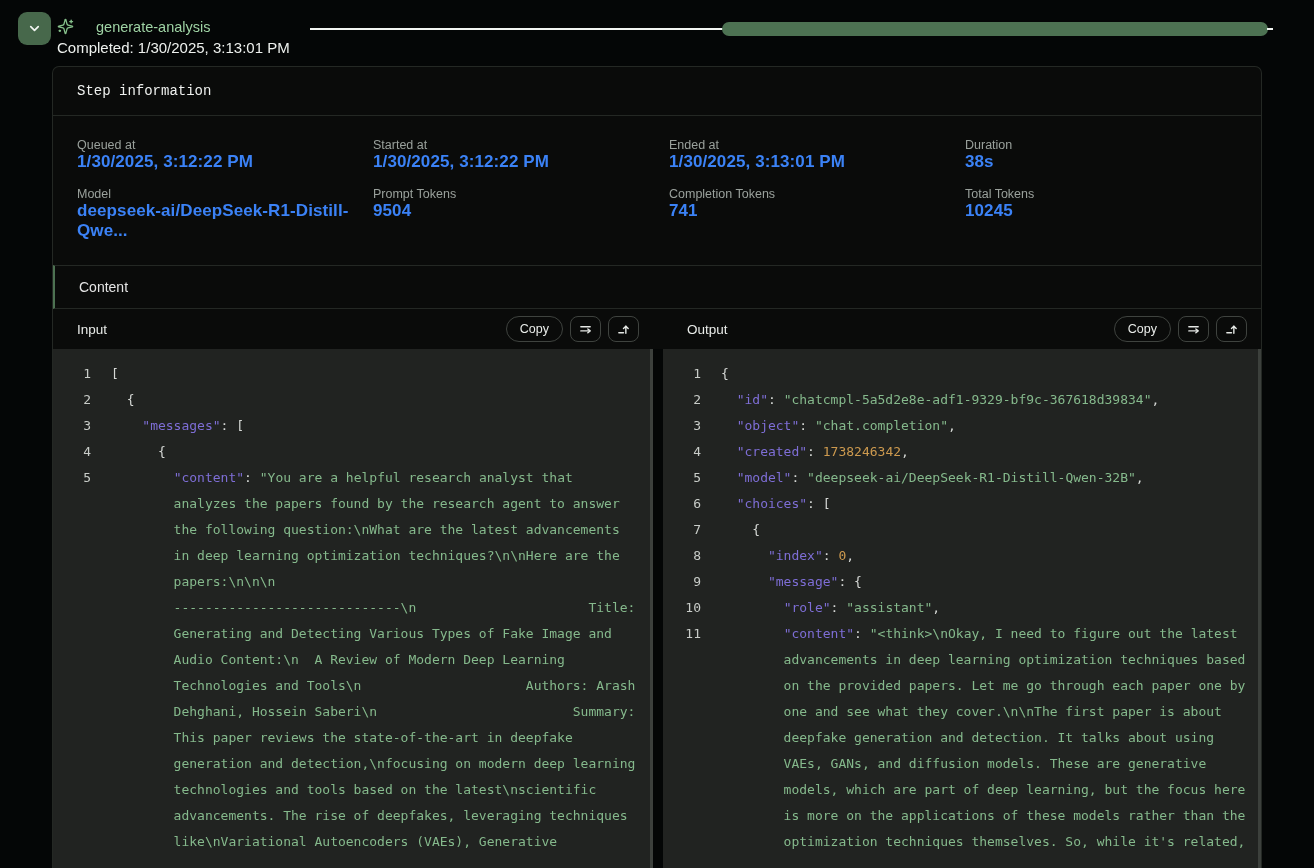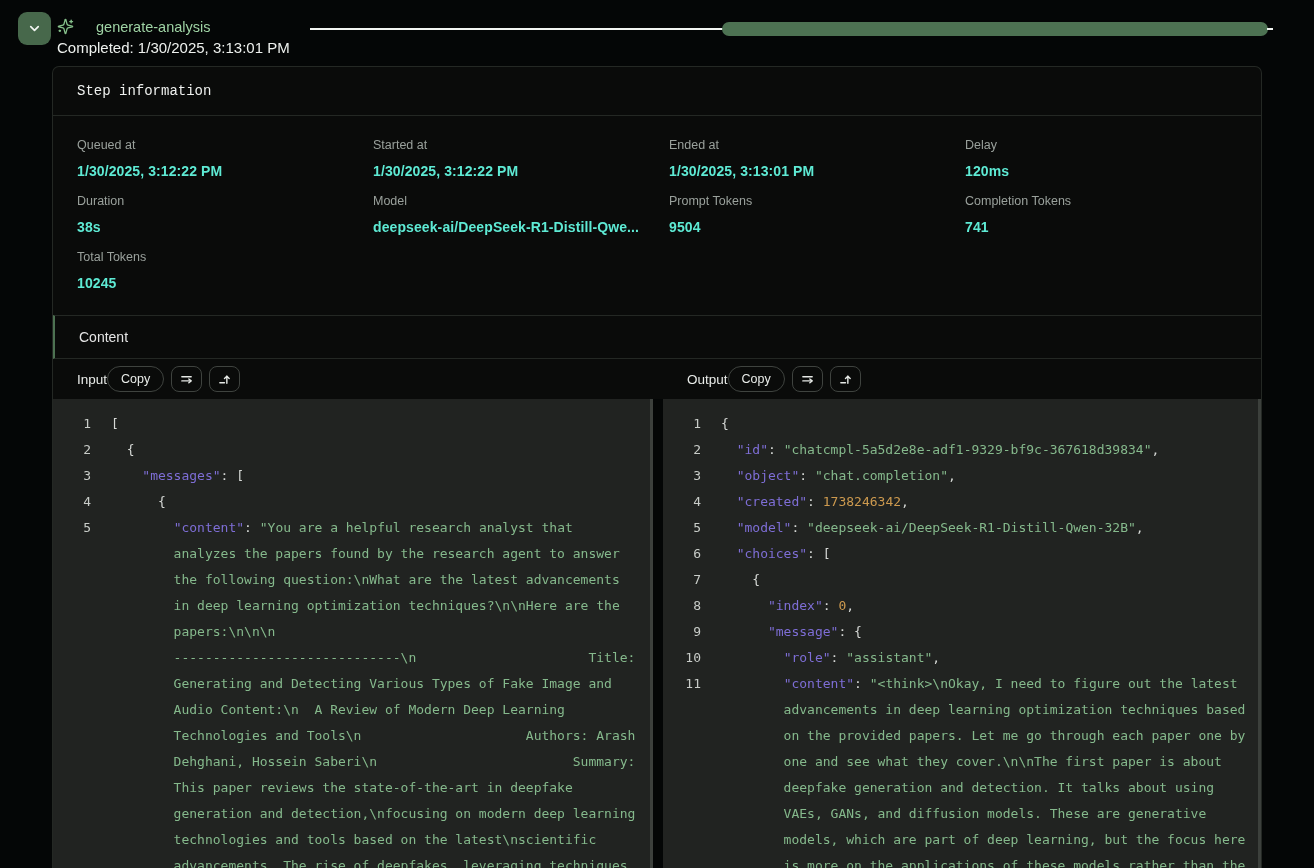--- a/index.html
+++ b/index.html
@@ -50,33 +50,33 @@
   .section-title{
     padding:16px 24px;font-size:14px;color:#eff1ef;
     border-bottom:1px solid var(--border);
     font-family:Liberation Mono, monospace;
   }
   .fields{
     display:grid;grid-template-columns:repeat(4,1fr);
     gap:15px 24px;padding:22px 24px 24px 24px;
   }
   .flabel{font-size:12.5px;color:#9aa19c;}
-  .fvalue{margin-top:11px;font-size:14px;font-weight:700;color:#5eead4;letter-spacing:.1px;}
+  .fvalue{margin-top:0;font-size:17px;font-weight:700;color:#3b82f6;letter-spacing:.1px;}
   .content-bar{
     border-top:1px solid var(--border);
     border-bottom:1px solid var(--border);
     border-left:2px solid var(--timeline-bar);
     padding:13px 24px;font-size:14px;color:#e5e5e5;
   }
   
   .panels{flex:1;display:grid;grid-template-columns:600px 10px 1fr;min-height:0;}
   .panel{display:flex;flex-direction:column;min-width:0;min-height:0;}
   .panel-divider{background:var(--bg);margin-top:40px;}
   .panel-header{
-    height:40px;display:flex;align-items:center;
+    height:40px;display:flex;align-items:center;justify-content:space-between;
     padding:0 14px 0 24px;flex:none;
   }
   .panel-title{font-size:13.5px;color:#e9ece9;}
   .actions{display:flex;align-items:center;gap:7px;}
   .copy-btn{
     height:26px;padding:0 13px;border-radius:999px;
     border:1px solid #3f433f;background:transparent;color:#e9ece9;
     font-size:12.5px;font-family:"Liberation Sans",sans-serif;cursor:pointer;
   }
   .icon-btn{
@@ -144,24 +144,20 @@
         </div>
         <div class="field">
           <div class="flabel">Started at</div>
           <div class="fvalue">1/30/2025, 3:12:22 PM</div>
         </div>
         <div class="field">
           <div class="flabel">Ended at</div>
           <div class="fvalue">1/30/2025, 3:13:01 PM</div>
         </div>
         <div class="field">
-          <div class="flabel">Delay</div>
-          <div class="fvalue">120ms</div>
-        </div>
-        <div class="field">
           <div class="flabel">Duration</div>
           <div class="fvalue">38s</div>
         </div>
         <div class="field">
           <div class="flabel">Model</div>
           <div class="fvalue">deepseek-ai/DeepSeek-R1-Distill-Qwe...</div>
         </div>
         <div class="field">
           <div class="flabel">Prompt Tokens</div>
           <div class="fvalue">9504</div>

